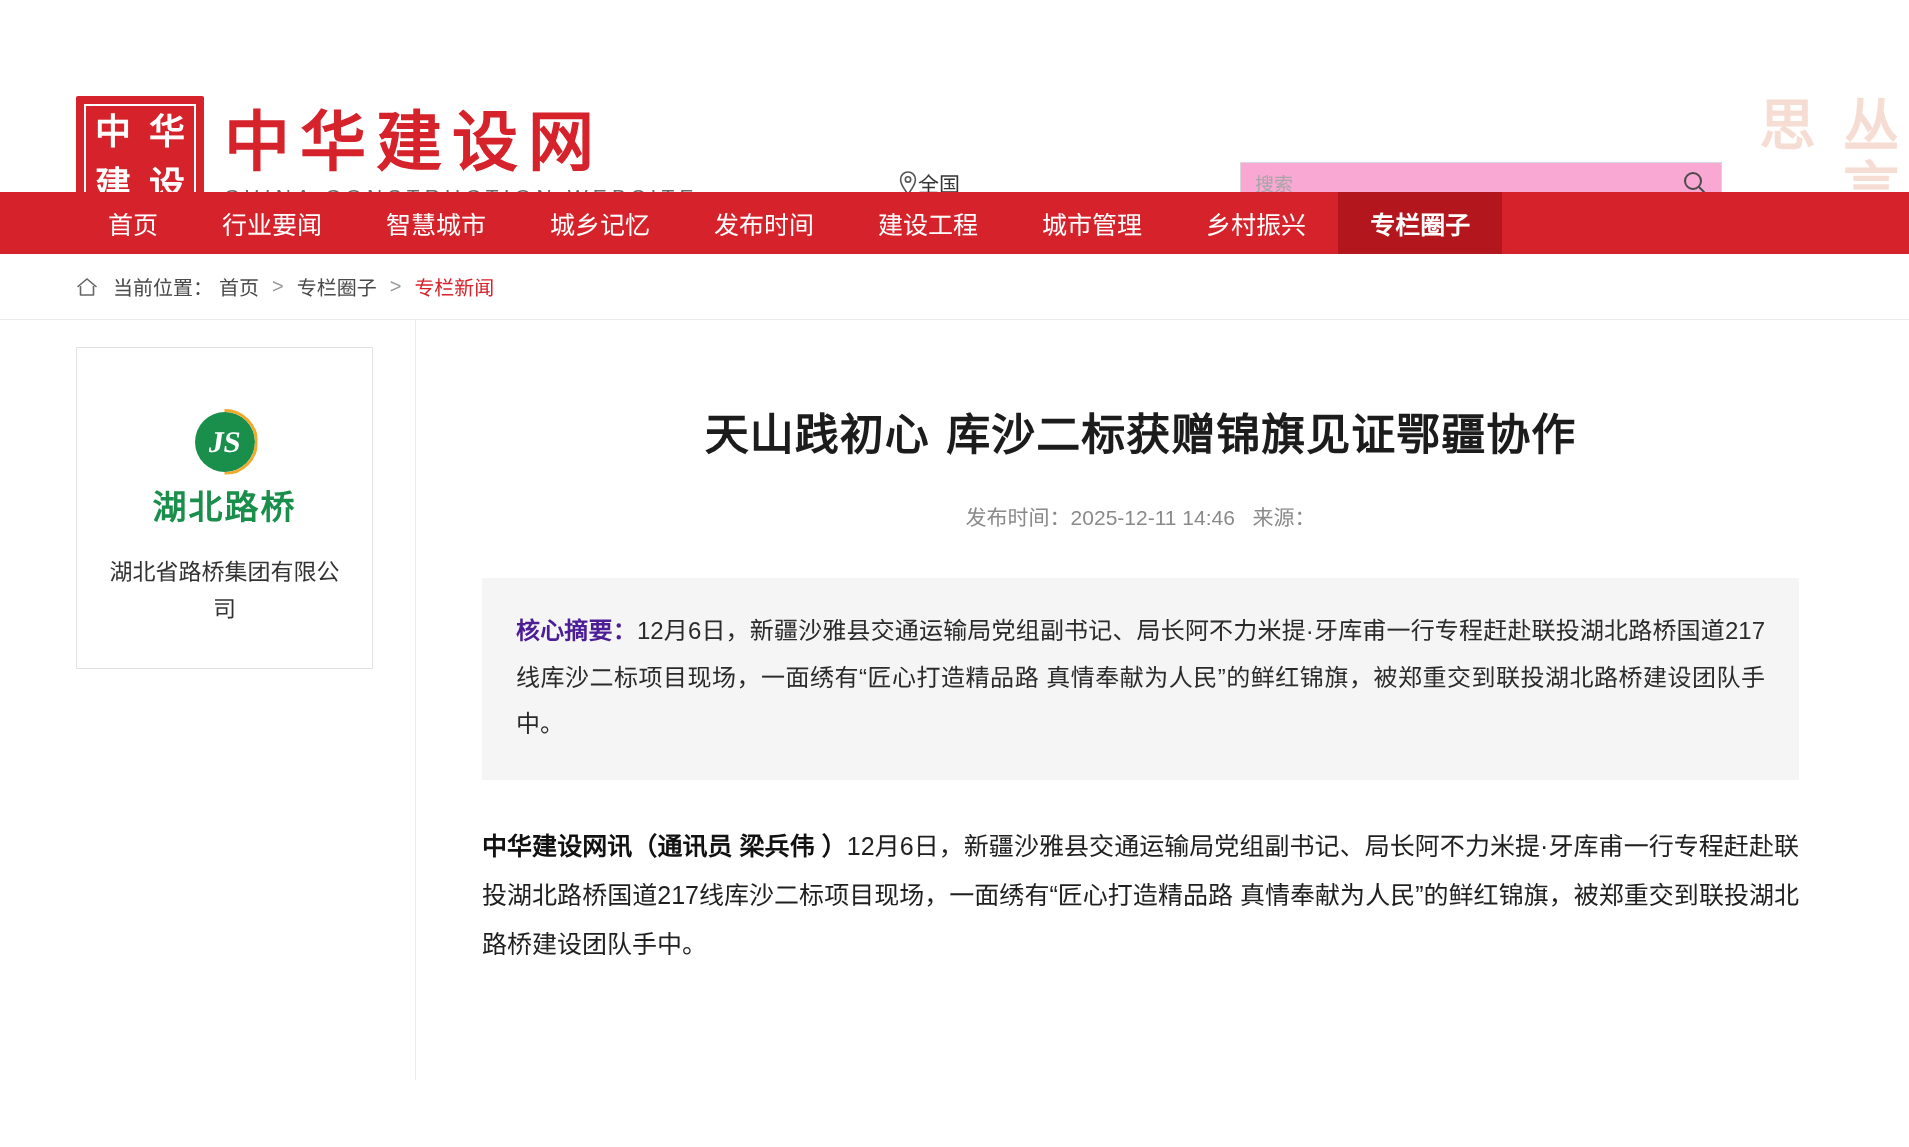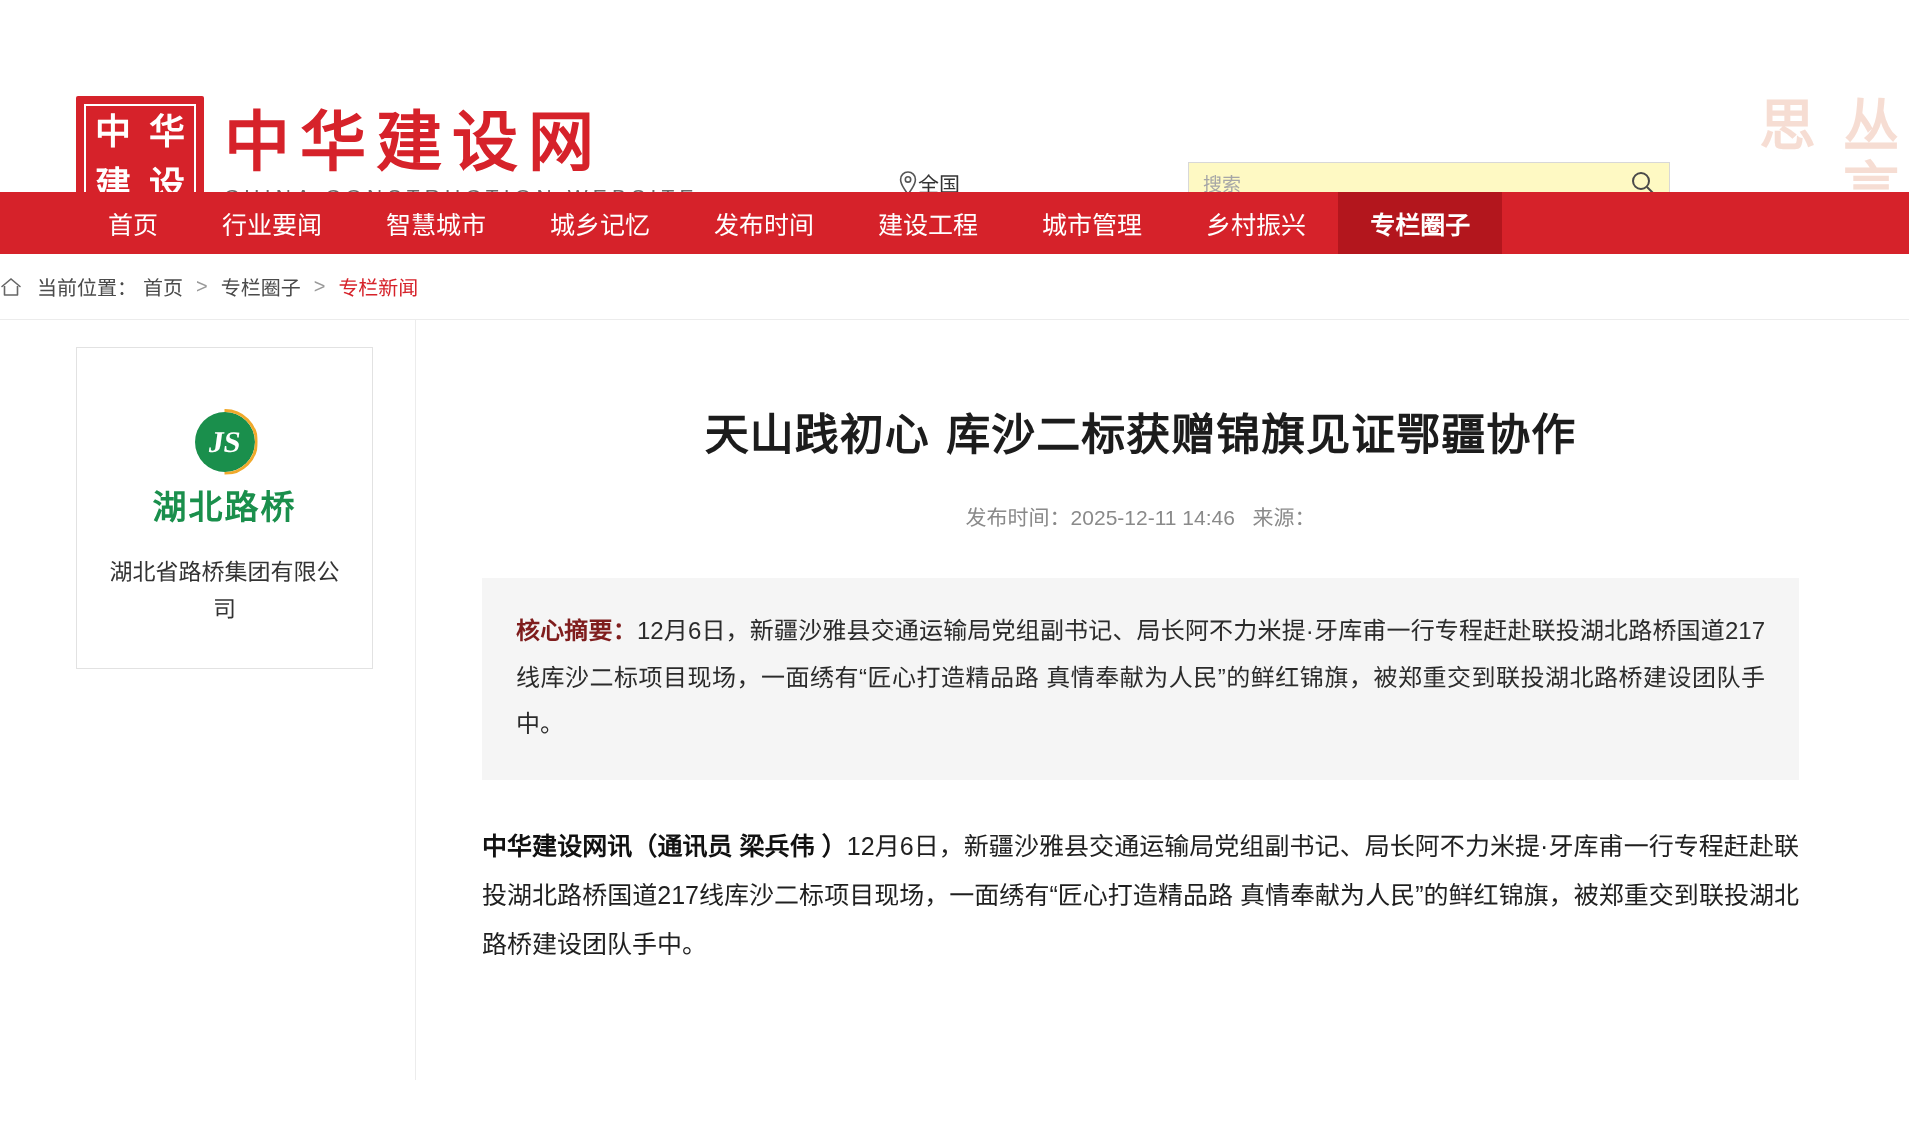--- a/index.html
+++ b/index.html
@@ -69,24 +69,24 @@
   }
   .region {
     position: absolute;
     left: 898px; top: 210px;
     display: flex; align-items: center; 
     color: #333; font-size: 21px;
   }
   .pin-icon { width: 20px; height: 24px; display:inline-block; }
   .search-box {
     position: absolute;
-    left: 1188px; top: 202px;
+    left: 1240px; top: 202px;
     width: 482px; height: 45px;
     border: 1px solid #d8d8d8;
-    background: #fef9c3;
+    background: #f9a8d4;
     display: flex; align-items: flex-end;
   }
   .search-input {
     border: none; outline: none;
     flex: 1;
     height: 43px;
     padding: 0 14px;
     font-size: 19px;
     color: #333;
     background: transparent;
@@ -135,20 +135,21 @@
   }
   .nav-item.active {
     background: #b3161d;
     font-weight: 600;
   }
 
   
   .breadcrumb {
     height: 66px;
     display: flex; align-items: center;
+    padding-left: 76px;
     font-size: 20px;
     color: #4a4a4a;
     gap: 6px;
     border-bottom: 1px solid #ececec;
   }
   .home-icon { width: 22px; height: 22px; margin-right: 9px; }
   .bc-sep { color: #9a9a9a; margin: 0 7px; }
   .bc-link { color: #4a4a4a; cursor: pointer; }
   .bc-current { color: #d6222a; }
 
@@ -231,21 +232,21 @@
   }
   .summary-box {
     margin-top: 47px;
     background: #f5f5f5;
     padding: 30px 34px 32px;
     font-size: 24px;
     line-height: 1.95;
     color: #2b2b2b;
     text-align: justify;
   }
-  .summary-label { font-weight: 700; color: #7f1d1d; }
+  .summary-label { font-weight: 700; color: #4c1d95; }
   .para {
     margin-top: 42px;
     font-size: 25px;
     line-height: 1.95;
     color: #1f1f1f;
     text-align: justify;
   }
   .para-lead { font-weight: 700; color: #111; }
 </style>
 </head>

